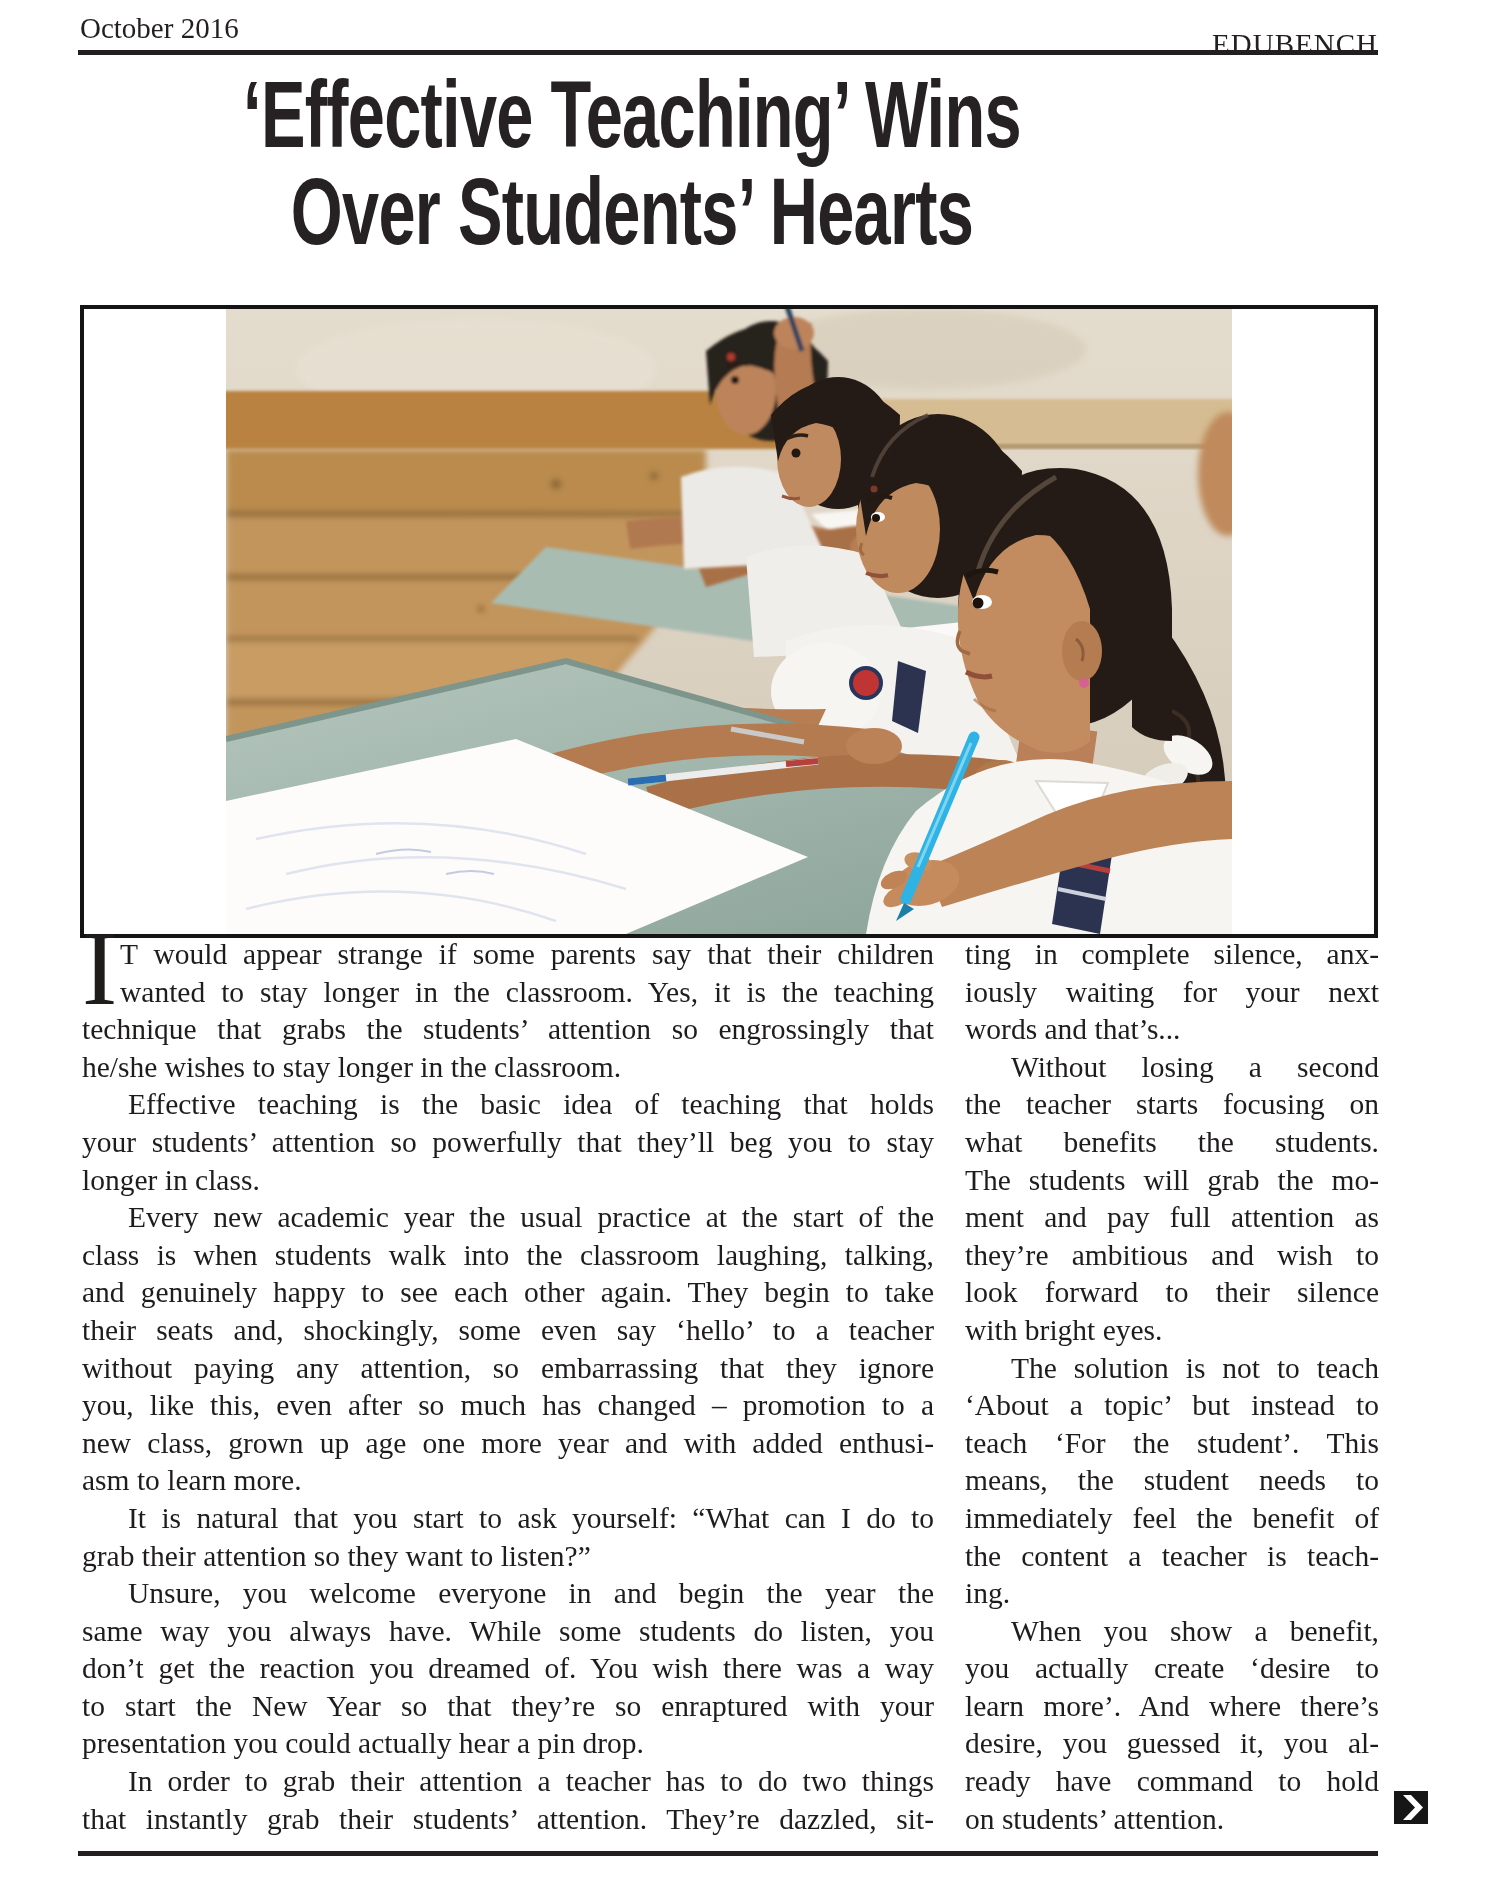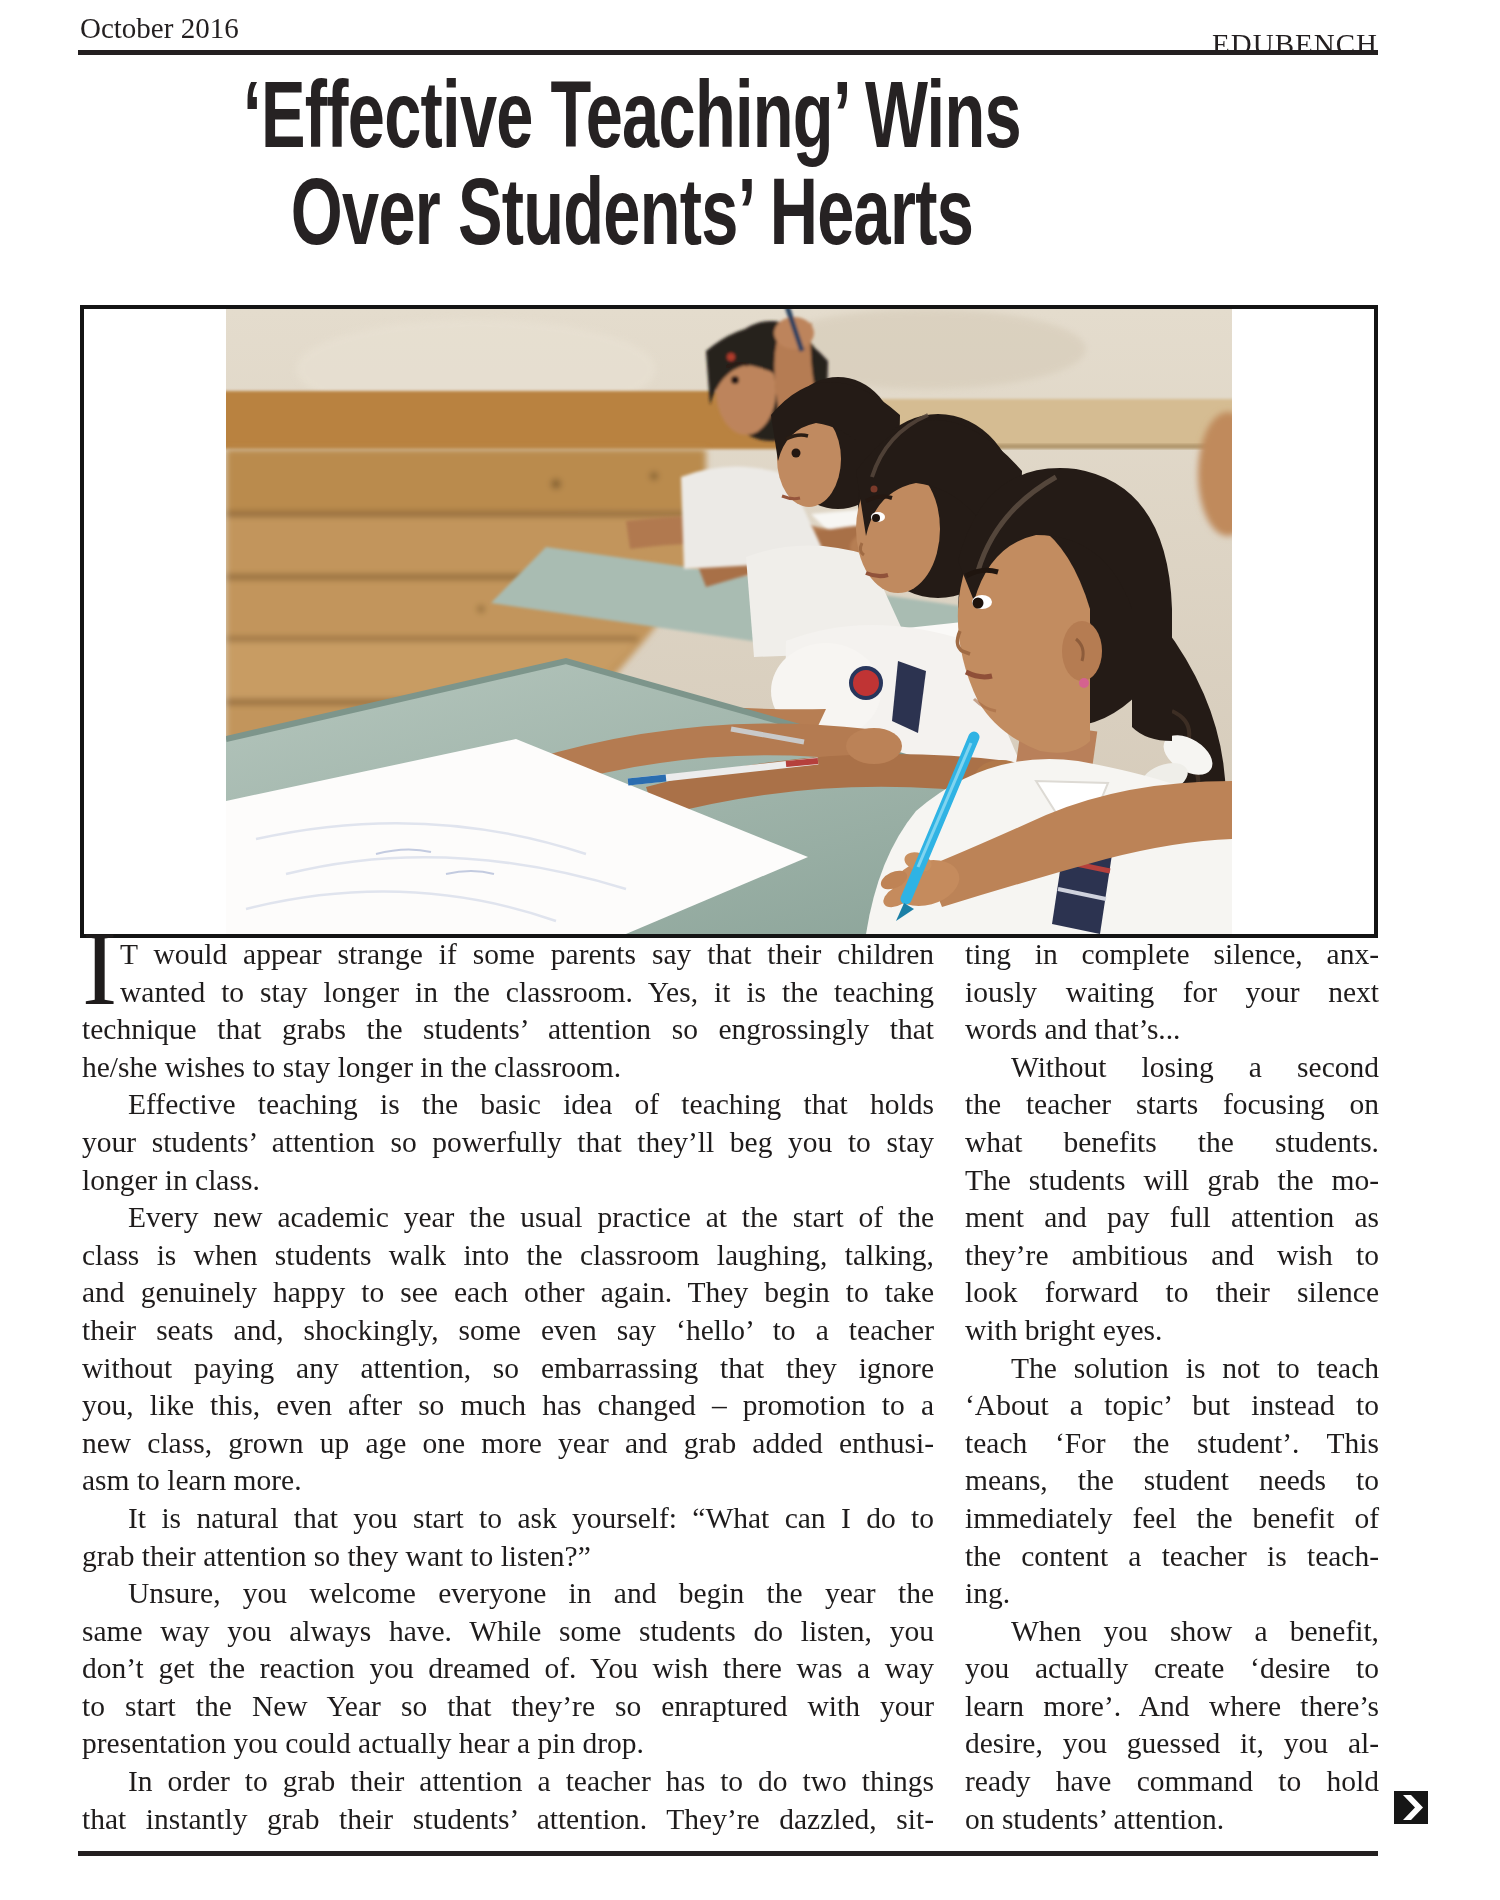--- a/index.html
+++ b/index.html
@@ -236,21 +236,21 @@
     <div class="tline pend">he/she wishes to stay longer in the classroom.</div>
     <div class="tline indent">Effective teaching is the basic idea of teaching that holds</div>
     <div class="tline">your students’ attention so powerfully that they’ll beg you to stay</div>
     <div class="tline pend">longer in class.</div>
     <div class="tline indent">Every new academic year the usual practice at the start of the</div>
     <div class="tline">class is when students walk into the classroom laughing, talking,</div>
     <div class="tline">and genuinely happy to see each other again. They begin to take</div>
     <div class="tline">their seats and, shockingly, some even say ‘hello’ to a teacher</div>
     <div class="tline">without paying any attention, so embarrassing that they ignore</div>
     <div class="tline">you, like this, even after so much has changed – promotion to a</div>
-    <div class="tline">new class, grown up age one more year and grab added enthusi-</div>
+    <div class="tline">new class, grown up age one more year and with added enthusi-</div>
     <div class="tline pend">asm to learn more.</div>
     <div class="tline indent">It is natural that you start to ask yourself: “What can I do to</div>
     <div class="tline pend">grab their attention so they want to listen?”</div>
     <div class="tline indent">Unsure, you welcome everyone in and begin the year the</div>
     <div class="tline">same way you always have. While some students do listen, you</div>
     <div class="tline">don’t get the reaction you dreamed of. You wish there was a way</div>
     <div class="tline">to start the New Year so that they’re so enraptured with your</div>
     <div class="tline pend">presentation you could actually hear a pin drop.</div>
     <div class="tline indent">In order to grab their attention a teacher has to do two things</div>
     <div class="tline">that instantly grab their students’ attention. They’re dazzled, sit-</div>

